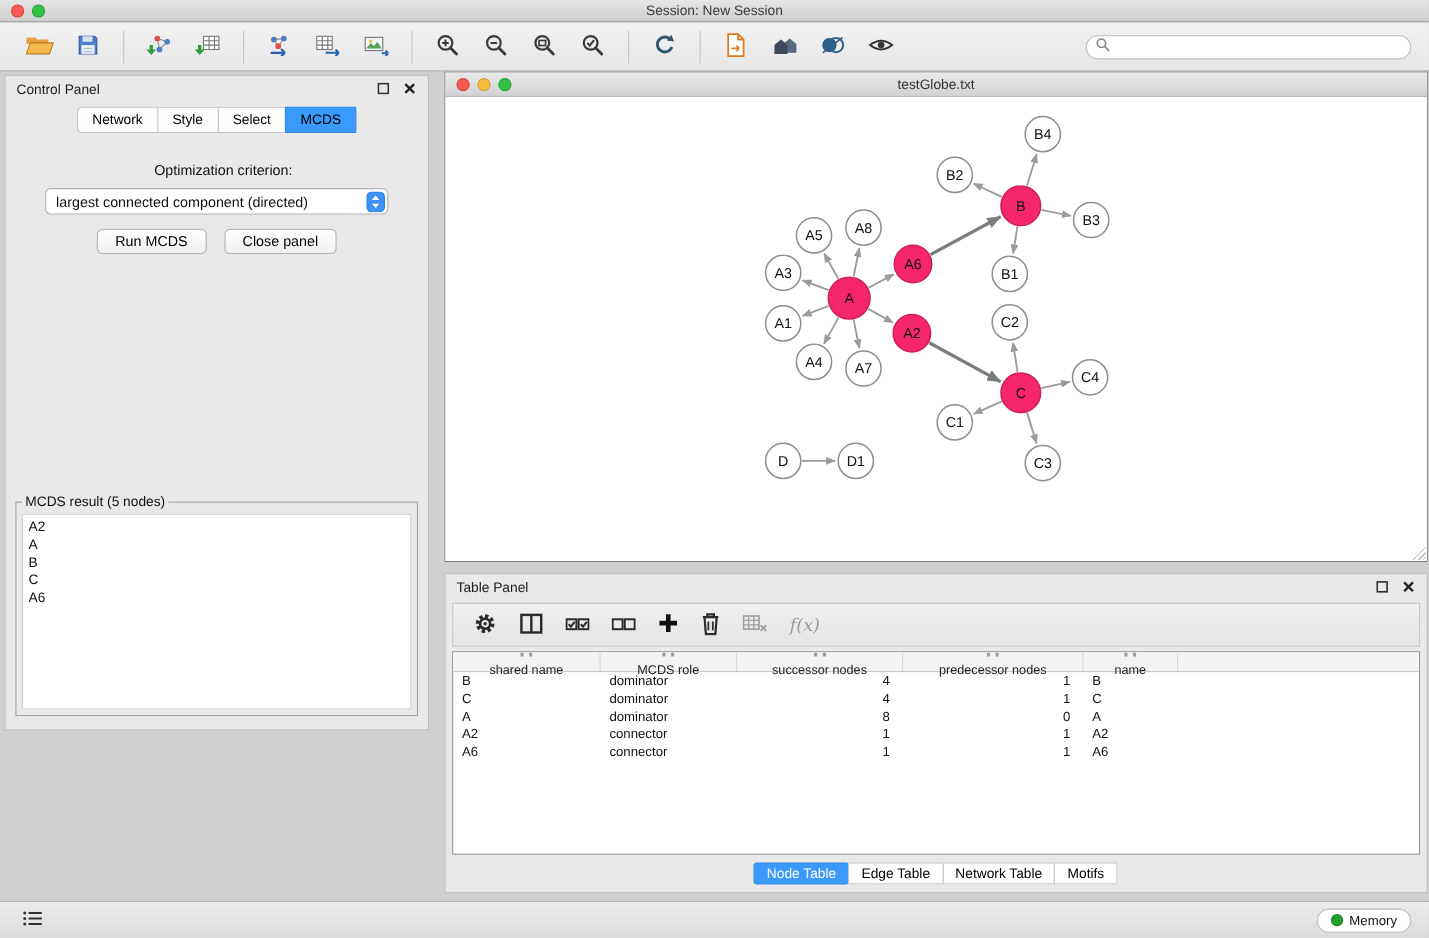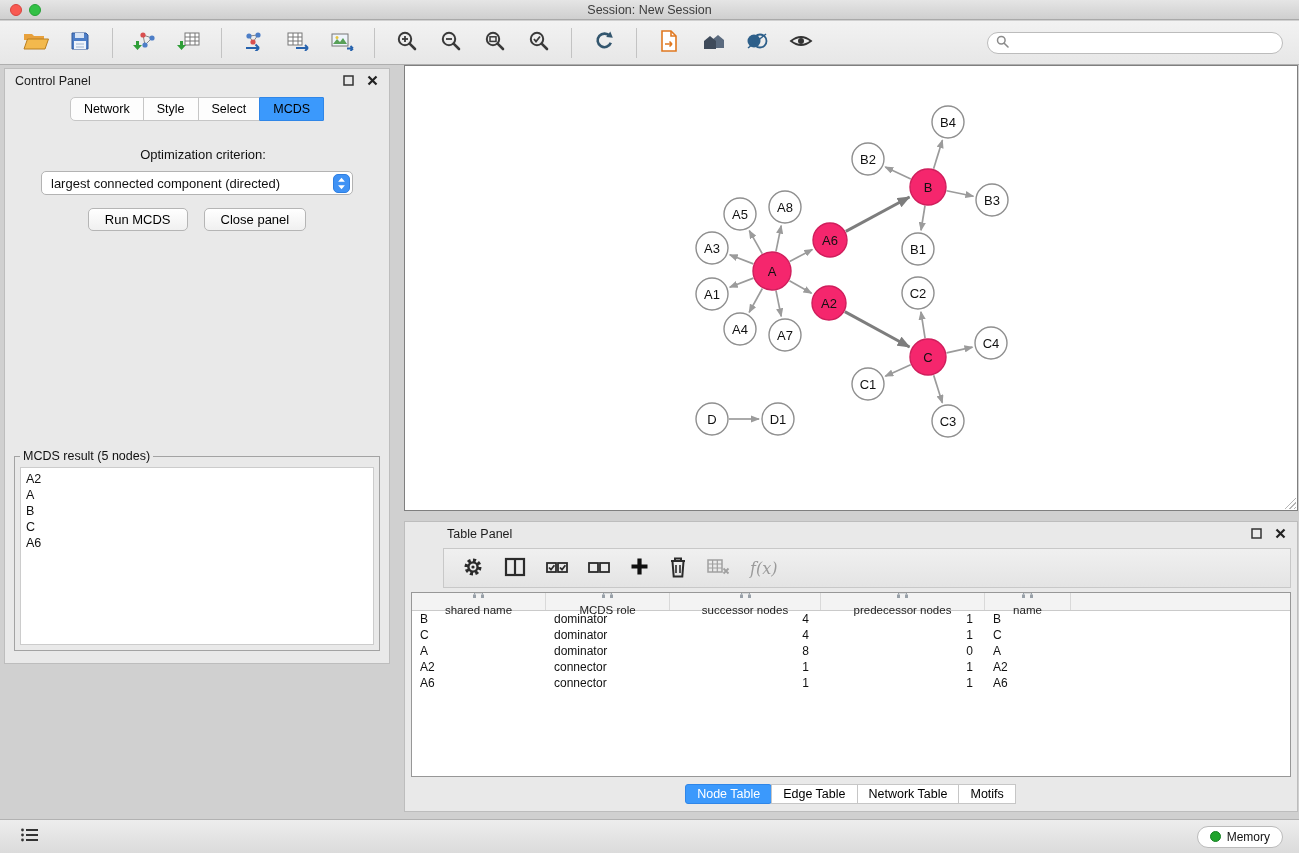--- a/index.html
+++ b/index.html
@@ -97,21 +97,21 @@
     position:absolute; right:1px; bottom:1px; width:12px; height:12px;
     background:
       linear-gradient(135deg, transparent 50%, #b5b5b5 50%, #b5b5b5 56%, transparent 56%,
         transparent 70%, #b5b5b5 70%, #b5b5b5 76%, transparent 76%,
         transparent 88%, #b5b5b5 88%, #b5b5b5 94%, transparent 94%);
   }
 
   
   .table-panel {
     position:absolute; left:404px; top:521px; width:894px; height:291px;
-    background:#e9e9e9; border:1px solid #bdbdbd;padding-left:32px;
+    background:#e9e9e9; border:1px solid #bdbdbd;
   }
   .tp-toolbar {
     margin:2px 6px 0; height:40px; background:linear-gradient(#f0f0f0,#e4e4e4);
     border:1px solid #c8c8c8; display:flex; align-items:center; gap:20px; padding:0 18px;
   }
   .tp-toolbar button { background:none; border:none; display:flex; align-items:center; }
   .fx { font-family:"DejaVu Serif", serif; font-style:italic; font-size:16px; color:#9a9a9a; }
   .tp-table {
     position:absolute; left:6px; right:6px; top:70px; bottom:34px;
     background:#fff; border:1px solid #979797; overflow:hidden;
@@ -330,20 +330,28 @@
         <div>A2</div>
         <div>A</div>
         <div>B</div>
         <div>C</div>
         <div>A6</div>
       </div>
   </div>
 </div>
 
 <div class="net-window">
+  <div class="net-titlebar">
+    <div class="lights">
+      <span class="light red"></span>
+      <span class="light yellow"></span>
+      <span class="light green"></span>
+    </div>
+    <span>testGlobe.txt</span>
+  </div>
   <div class="net-canvas">
     <svg id="graphsvg" width="892" height="421">
         <defs>
           <marker id="arrN" markerUnits="userSpaceOnUse" markerWidth="9" markerHeight="7.2" refX="8" refY="3.6" orient="auto">
             <path d="M0,0 L9,3.6 L0,7.2 z" fill="#9b9b9b"></path>
           </marker>
           <marker id="arrT" markerUnits="userSpaceOnUse" markerWidth="13" markerHeight="10.4" refX="12" refY="5.2" orient="auto">
             <path d="M0,0 L13,5.2 L0,10.4 z" fill="#7d7d7d"></path>
           </marker>
         </defs>

